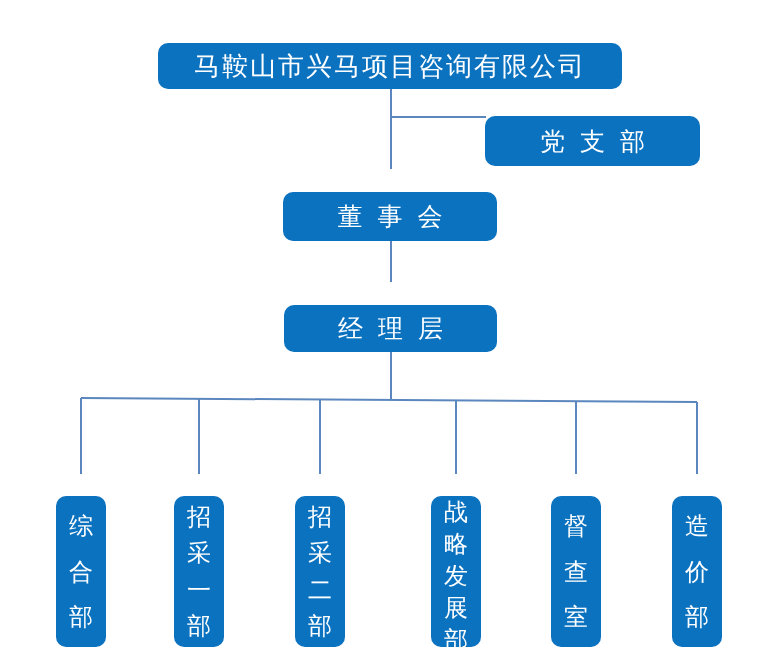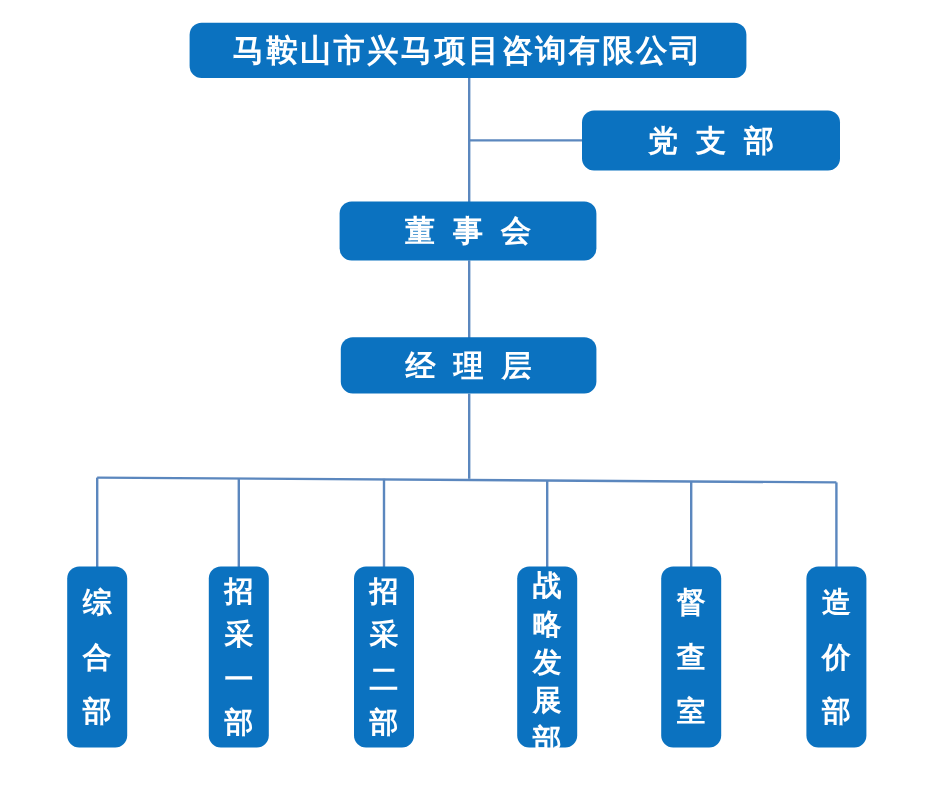--- a/index.html
+++ b/index.html
@@ -27,25 +27,26 @@
   }
   .connectors line {
     stroke: var(--connector);
     stroke-width: 2;
   }
 
   .node {
     position: absolute;
     background: var(--box-fill);
     color: var(--text);
-    font-weight: bold;
+    font-weight: normal;
     border-radius: 10px;
     display: flex;
     align-items: center;
     justify-content: center;
+    margin-top: 24px;
   }
 
   
   .node.company {
     left: 158px; top: 19px; width: 464px; height: 46px;
     font-size: 26px; letter-spacing: 2px;
   }
   .node.h3 { font-size: 25px; gap: 15px; }
   .node.party      { left: 485px; top: 92px;  width: 215px; height: 50px; }
   .node.board      { left: 283px; top: 168px; width: 214px; height: 49px; }

